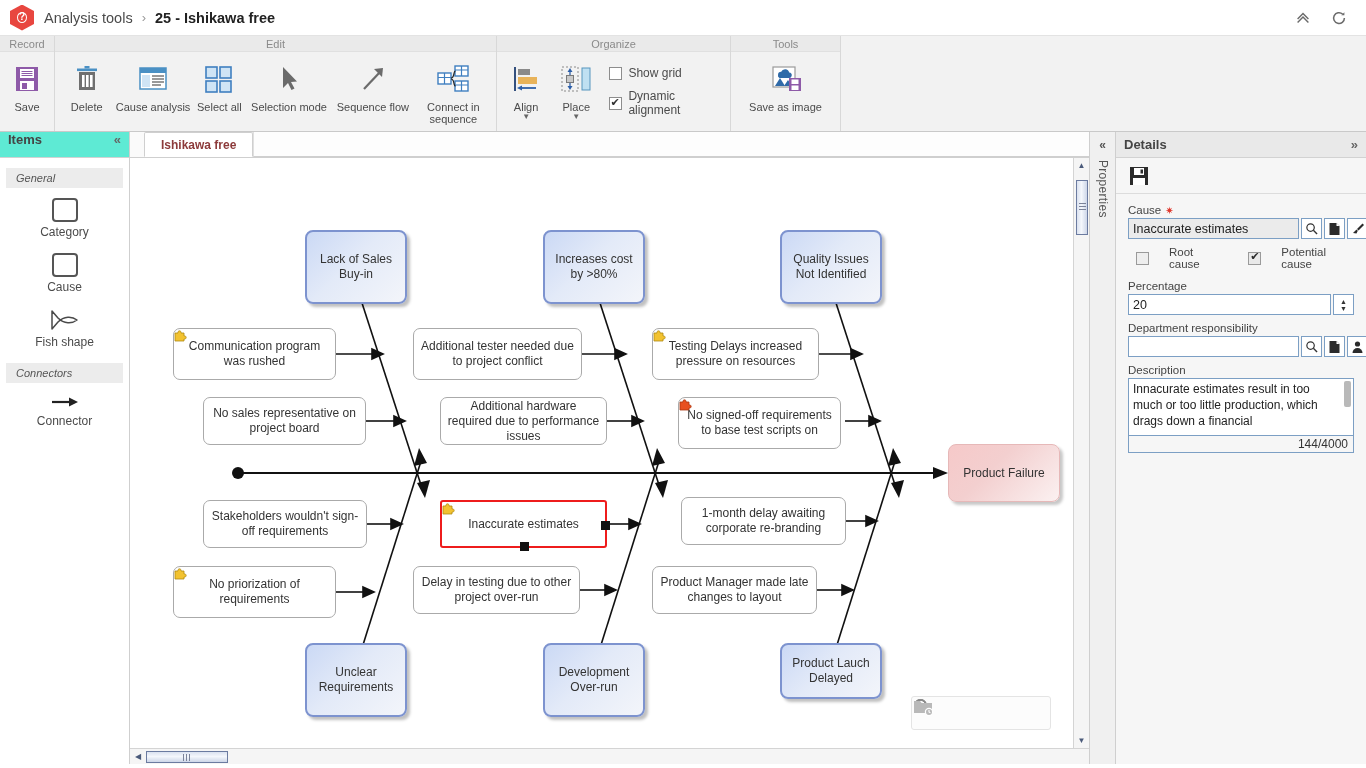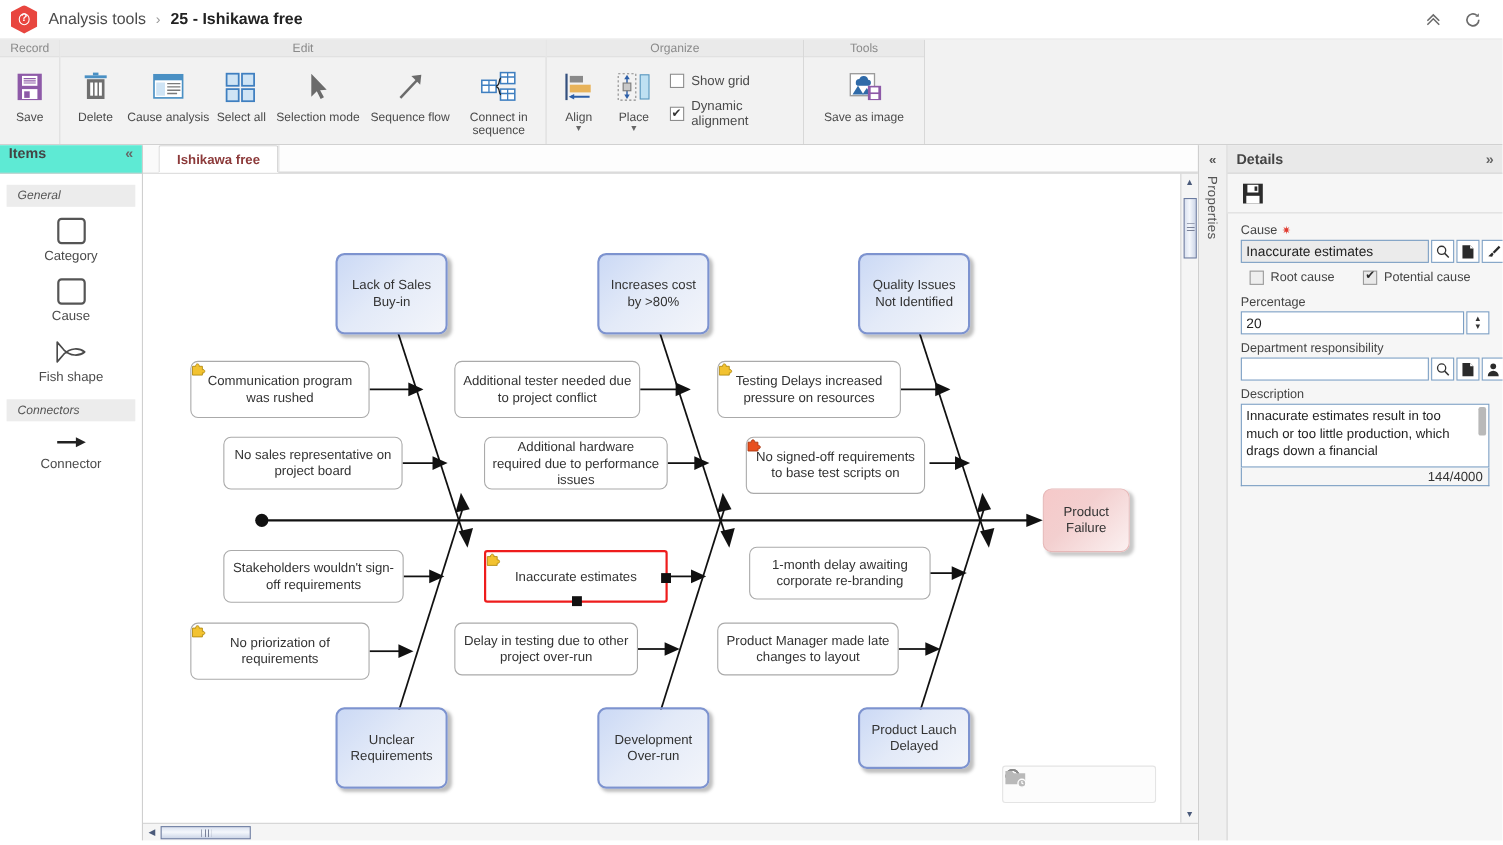--- a/index.html
+++ b/index.html
@@ -228,21 +228,21 @@
     font-size: 12.5px; color: #222; padding: 0 4px; line-height: 19px;
     font-family: "Liberation Sans", sans-serif;
   }
   .txt-in.grey { background: #ebebeb; }
   .mini-btn {
     width: 21px; height: 21px; border: 1px solid #7c9fc4; background: #fff;
     display: flex; align-items: center; justify-content: center; cursor: pointer;
     flex: 0 0 auto;
   }
   .chk2row { display: flex; align-items: center; gap: 26px; margin: 4px 0 10px 8px; }
-  .chk2 { display: flex; align-items: flex-start; gap: 6px; cursor: pointer; }
+  .chk2 { display: flex; align-items: center; gap: 20px; cursor: pointer; }
   .chk2 .bx { width: 13px; height: 13px; border: 1px solid #9a9a9a;
     background: #eeeeee; position: relative; flex: 0 0 auto; }
   .chk2 .bx.on { background: #e9e9e9; }
   .chk2 .bx.on::after { content: "✔"; position: absolute; left: 1px; top: -3px;
     font-size: 11px; color: #2b2b2b; }
   .chk2 .lb { font-size: 11.5px; color: #444; }
   .spin {
     width: 21px; height: 21px; border: 1px solid #7c9fc4; background: #fff;
     display: flex; flex-direction: column; align-items: center;
     justify-content: center; cursor: pointer; flex: 0 0 auto; color: #333;
@@ -546,21 +546,21 @@
         <div class="node category" style="left:175px;top:485px;width:102px;height:74px">
           <span>Unclear Requirements</span>
         </div>
         <div class="node category" style="left:413px;top:485px;width:102px;height:74px">
           <span>Development Over-run</span>
         </div>
         <div class="node category" style="left:650px;top:485px;width:102px;height:56px">
           <span>Product Lauch Delayed</span>
         </div>
 
-        <div class="node effect" style="left:818px;top:286px;width:79px;height:58px">
+        <div class="node effect" style="left:818px;top:286px;width:112px;height:58px">
           <span>Product Failure</span>
         </div>
 
         <div class="node cause" style="left:43px;top:170px;width:163px;height:52px">
           <svg class="pz" viewBox="0 0 14 13">
             <path d="M1 4h3a1.6 1.6 0 1 1 3 0h3v3a1.6 1.6 0 1 1 0 3v2H1Z" fill="#f2c230" stroke="#b08a12" stroke-width=".8"></path>
           </svg>
           <span>Communication program was rushed</span>
         </div>
         <div class="node cause" style="left:73px;top:239px;width:163px;height:48px">

